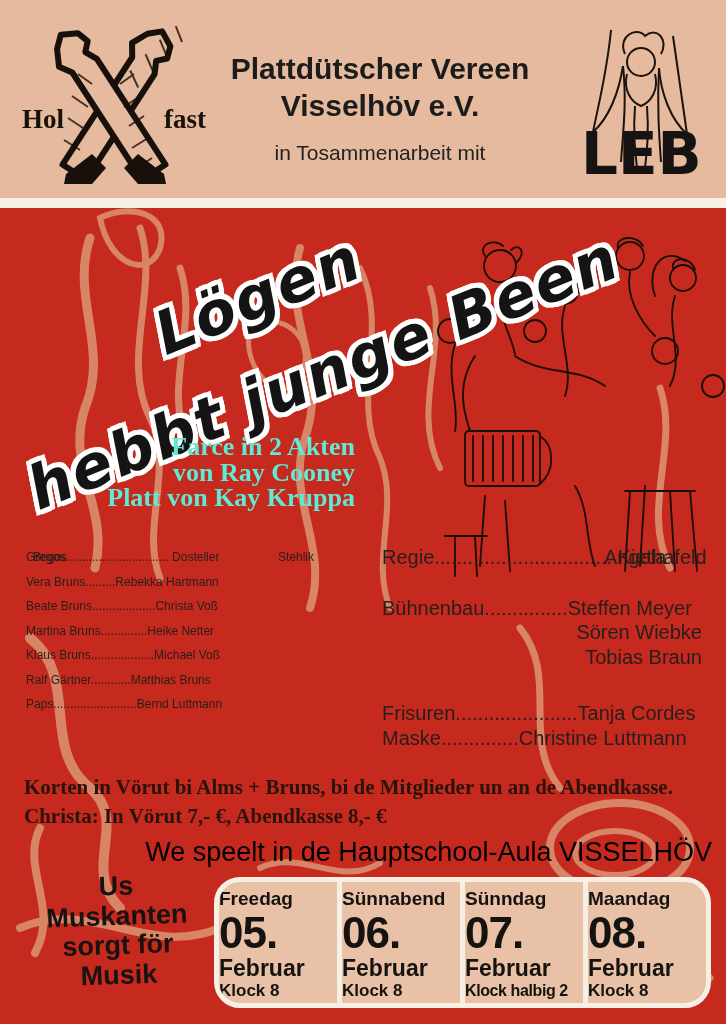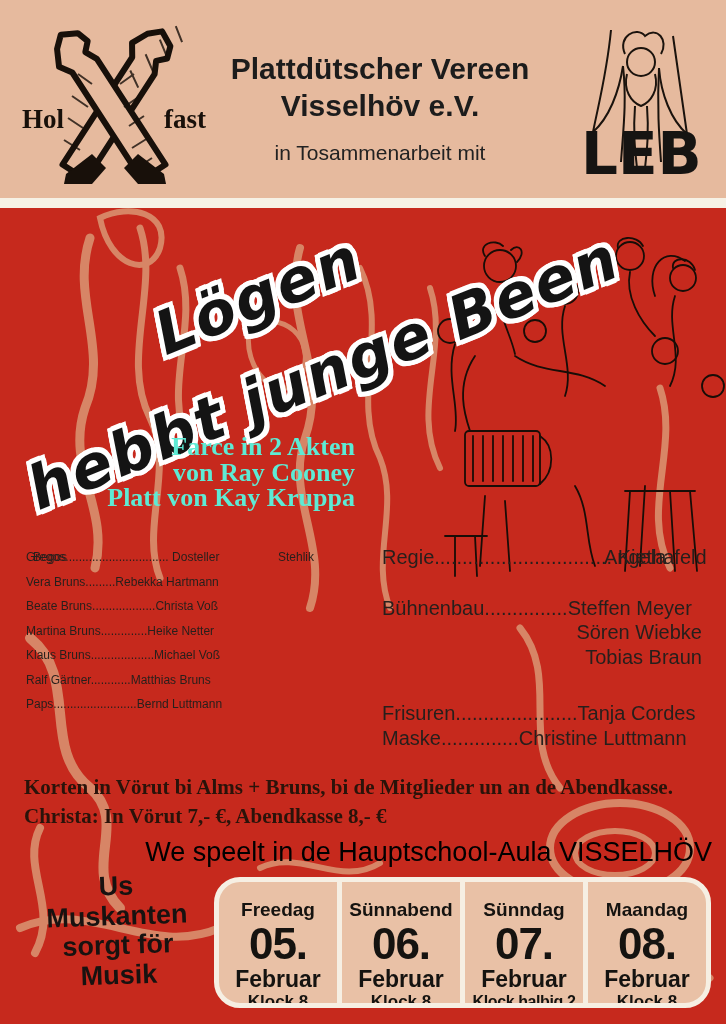--- a/index.html
+++ b/index.html
@@ -50,21 +50,21 @@
            font-size:21px;line-height:29px;color:#2a130a;}
   .venue{position:absolute;left:100px;right:14px;top:629px;text-align:right;
          font-weight:normal;font-size:27px;color:#000000;}
   
   .music-note{position:absolute;left:25px;top:664px;width:185px;text-align:center;
               font-weight:bold;font-size:27px;line-height:29.5px;color:#181210;
               transform:rotate(-2deg);}
   .date-box{position:absolute;left:214px;top:669px;width:497px;height:131px;
             background:#e9c1a6;border:5px solid #f6efe3;border-radius:26px;
             display:flex;box-sizing:border-box;overflow:hidden;}
-  .date-col{flex:1;text-align:center;color:#151310;padding-top:17px;}
+  .date-col{flex:1;text-align:left;color:#151310;padding-top:6px;}
   .date-col + .date-col{border-left:5px solid #f6efe3;}
   .date-day{font-weight:bold;font-size:19px;line-height:22px;}
   .date-num{font-weight:bold;font-size:44px;line-height:46px;letter-spacing:-1px;}
   .date-month{font-weight:bold;font-size:23px;line-height:25px;}
   .date-time{font-weight:bold;font-size:17px;line-height:20px;}
   .date-time.small{font-size:16px;letter-spacing:-0.4px;}
   
   .logo-word{font-family:"Liberation Serif",serif;font-weight:bold;}
 </style>
 </head>

